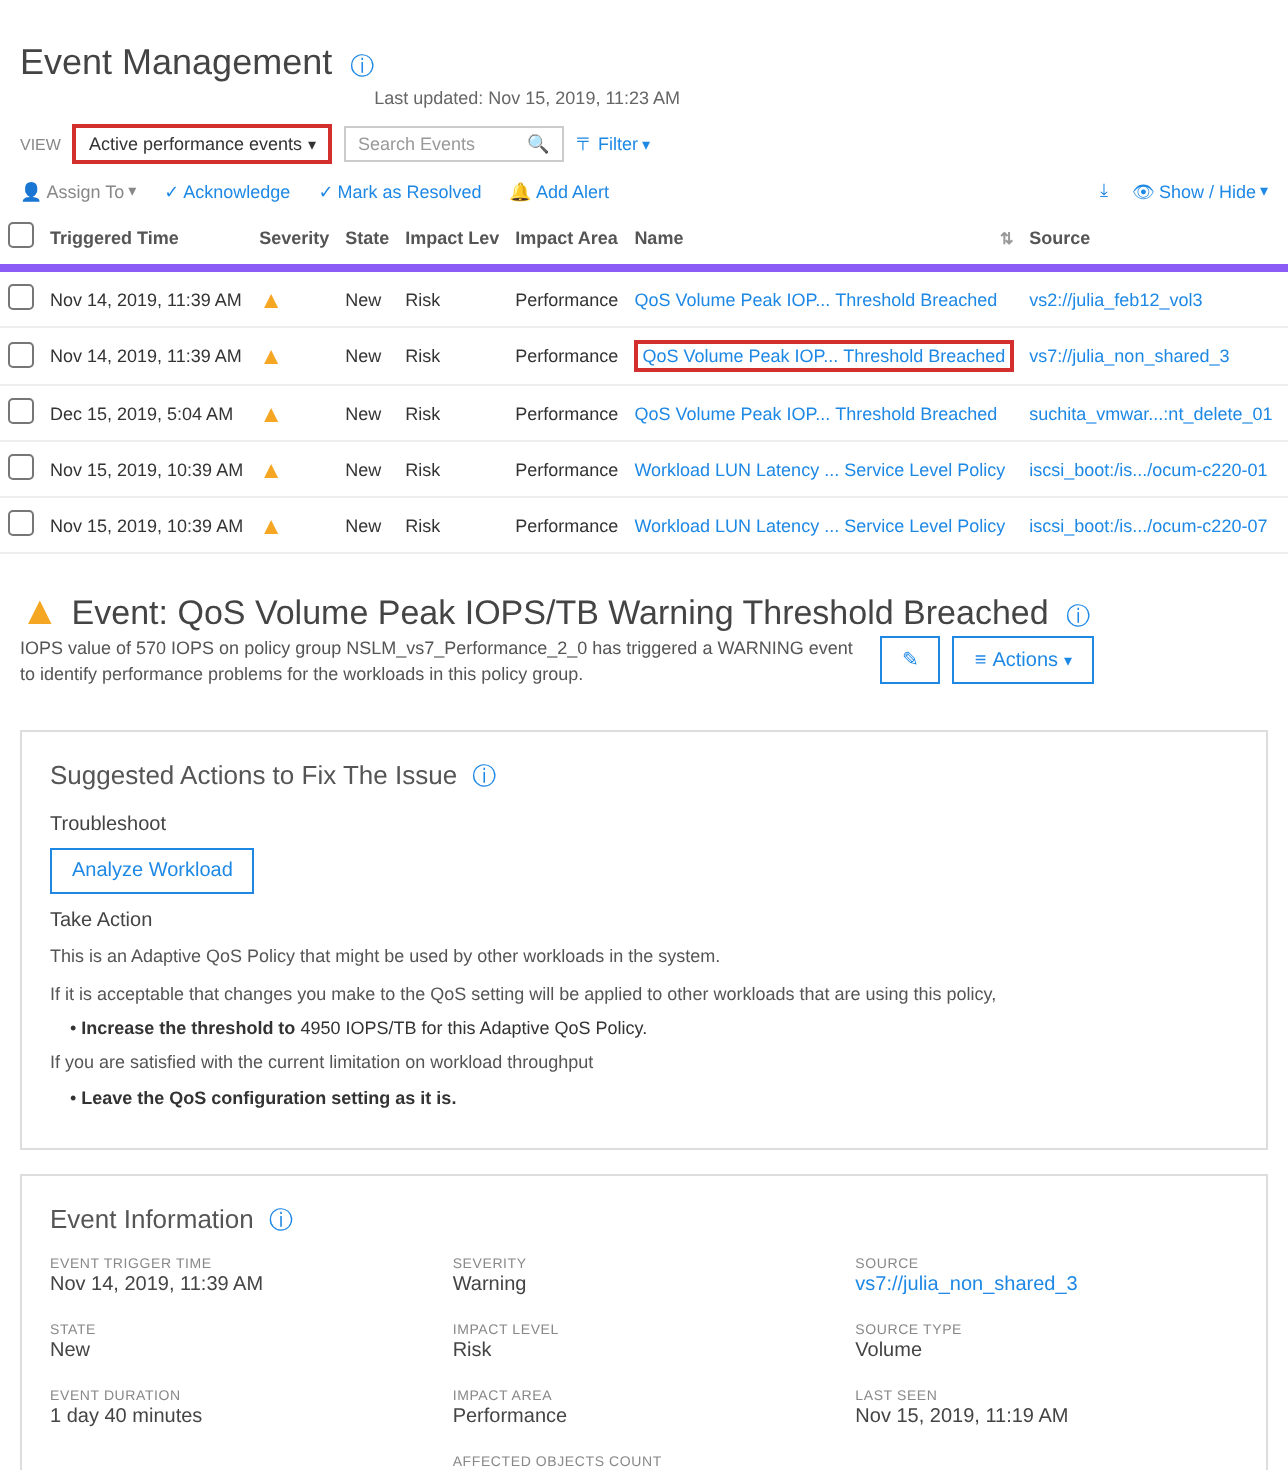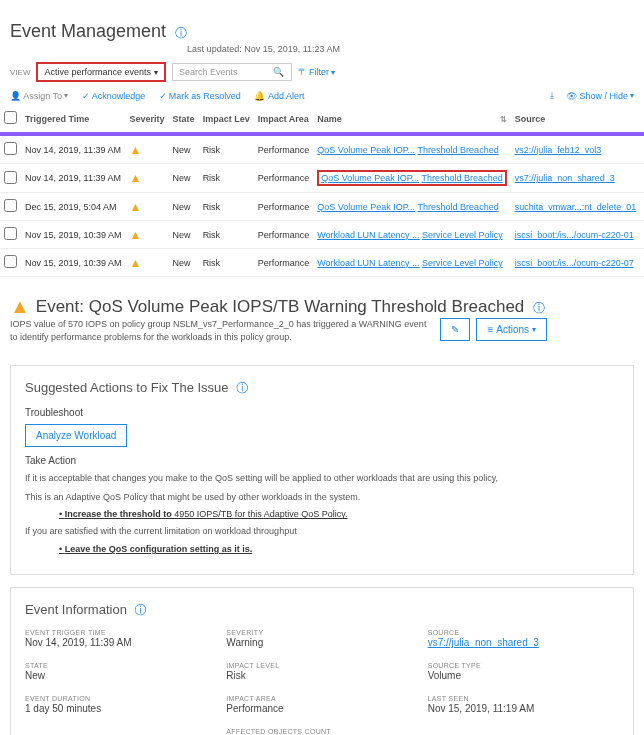--- a/index.html
+++ b/index.html
@@ -4,50 +4,50 @@
 <style>
 * { box-sizing: border-box; margin: 0; padding: 0; }
 body { font-family: -apple-system, BlinkMacSystemFont, "Segoe UI", Arial, sans-serif; font-size: 11px; color: #333; background: #fff; width: 644px; }
 .header { display: flex; align-items: center; padding: 8px 10px 4px; }
 .header h1 { font-size: 18px; font-weight: 400; color: #444; }
 .help-icon { color: #1e88e5; font-size: 12px; margin-left: 4px; }
 .last-updated { font-size: 9px; color: #666; margin-top: 36px; }
 .filter-row { display: flex; align-items: center; padding: 4px 10px; gap: 6px; }
 .view-label { font-size: 8px; color: #888; }
 .view-select { border: 2px solid #d32f2f; padding: 3px 6px; font-size: 9px; color: #333; display: flex; align-items: center; gap: 3px; }
-.search-box { border: 1px solid #ccc; padding: 3px 6px; font-size: 9px; color: #999; display: flex; align-items: center; justify-content: space-between; width: 120px; }
+.search-box { border: 1px solid #ccc; padding: 3px 6px; font-size: 9px; color: #999; display: flex; align-items: center; justify-content: space-between; width: 110px; }
 .filter-btn { color: #1e88e5; font-size: 9px; display: flex; align-items: center; gap: 2px; }
 .action-bar { display: flex; align-items: center; padding: 4px 10px; gap: 14px; font-size: 9px; justify-content: space-between; }
 .action-bar-left { display: flex; gap: 14px; }
 .action-bar-right { display: flex; gap: 12px; align-items: center; }
 .action-link { color: #1e88e5; display: flex; align-items: center; gap: 2px; }
 .action-link.muted { color: #888; }
 table.events { width: 100%; border-collapse: collapse; font-size: 9px; }
 table.events th { text-align: left; padding: 6px 4px; font-weight: 600; color: #555; border-bottom: 4px solid #8b5cf6; white-space: nowrap; }
 table.events td { padding: 6px 4px; border-bottom: 1px solid #eee; white-space: nowrap; }
 .check-cell { width: 18px; }
 .sev-icon { color: #f5a623; font-size: 12px; }
-.link { color: #1e88e5; text-decoration: underline; }
+.link { color: #1e88e5; }
 .name-cell .link { display: inline-block; }
 .red-box-name { border: 2px solid #d32f2f; padding: 1px 2px; display: inline-block; }
 .sort-icon { color: #999; font-size: 8px; margin-left: 2px; }
 .event-detail { padding: 10px; margin-top: 8px; }
 .event-title { display: flex; align-items: center; gap: 6px; }
 .event-title .sev-big { color: #f5a623; font-size: 20px; }
 .event-title h2 { font-size: 17px; font-weight: 400; color: #444; }
 .last-seen { font-size: 9px; color: #666; margin: 3px 0 6px 0; }
 .desc-row { display: flex; justify-content: flex-start; align-items: flex-start; gap: 10px; }
 .desc { font-size: 9px; color: #555; line-height: 1.4; max-width: 420px; }
 .btn-group { display: flex; gap: 6px; }
 .btn-outline { border: 1.5px solid #1e88e5; color: #1e88e5; padding: 5px 10px; font-size: 10px; background: #fff; display: flex; align-items: center; gap: 3px; }
 .panel { border: 1px solid #ddd; margin: 12px 10px; padding: 14px; }
 .panel h3 { font-size: 13px; font-weight: 400; color: #555; margin-bottom: 10px; }
 .sub-h { font-size: 10px; color: #444; margin: 8px 0 6px; }
 .body-text { font-size: 9px; color: #555; margin: 6px 0; line-height: 1.4; }
-.bullet { font-size: 9px; color: #333; margin: 6px 0 6px 34px; text-decoration: underline; }
+.bullet { font-size: 9px; color: #333; margin: 6px 0 6px 10px; }
 .bullet b { font-weight: 600; }
 .info-grid { display: grid; grid-template-columns: 1fr 1fr 1fr; gap: 14px 10px; }
 .info-item .lbl { font-size: 7px; color: #888; text-transform: uppercase; letter-spacing: 0.3px; }
 .info-item .val { font-size: 10px; color: #444; margin-top: 1px; }
 .info-item .val.link { color: #1e88e5; }
 .chev { font-size: 8px; }
 .dl-icon::before { content: "\2913"; }
 .pencil-icon::before { content: "\270E"; }
 .page { position: relative; }
 input[type=checkbox] { margin: 0; }
@@ -179,22 +179,22 @@
       <button class="btn-outline">≡ <span>Actions</span> <span class="chev">▾</span></button>
     </div>
   </div>
 </div>
 
 <div class="panel">
   <h3><span>Suggested Actions to Fix The Issue</span> <span class="help-icon">ⓘ</span></h3>
   <div class="sub-h">Troubleshoot</div>
   <button class="btn-outline">Analyze Workload</button>
   <div class="sub-h">Take Action</div>
+  <div class="body-text">This is an Adaptive QoS Policy that might be used by other workloads in the system.</div>
   <div class="body-text">If it is acceptable that changes you make to the QoS setting will be applied to other workloads that are using this policy,</div>
-  <div class="body-text">This is an Adaptive QoS Policy that might be used by other workloads in the system.</div>
   <div class="bullet">• <b>Increase the threshold to </b><span>4950 IOPS/TB for this Adaptive QoS Policy.</span></div>
   <div class="body-text">If you are satisfied with the current limitation on workload throughput</div>
   <div class="bullet">• <b>Leave the QoS configuration setting as it is.</b></div>
 </div>
 
 <div class="panel">
   <h3><span>Event Information</span> <span class="help-icon">ⓘ</span></h3>
   <div class="info-grid">
     <div class="info-item">
           <div class="lbl">EVENT TRIGGER TIME</div>
@@ -215,21 +215,21 @@
     <div class="info-item">
           <div class="lbl">IMPACT LEVEL</div>
           <div class="val">Risk</div>
         </div>
     <div class="info-item">
           <div class="lbl">SOURCE TYPE</div>
           <div class="val">Volume</div>
         </div>
     <div class="info-item">
           <div class="lbl">EVENT DURATION</div>
-          <div class="val">1 day 50 minutes</div>
+          <div class="val">1 day 40 minutes</div>
         </div>
     <div class="info-item">
           <div class="lbl">IMPACT AREA</div>
           <div class="val">Performance</div>
         </div>
     <div class="info-item">
           <div class="lbl">LAST SEEN</div>
           <div class="val">Nov 15, 2019, 11:19 AM</div>
         </div>
     <div class="info-item"></div>

